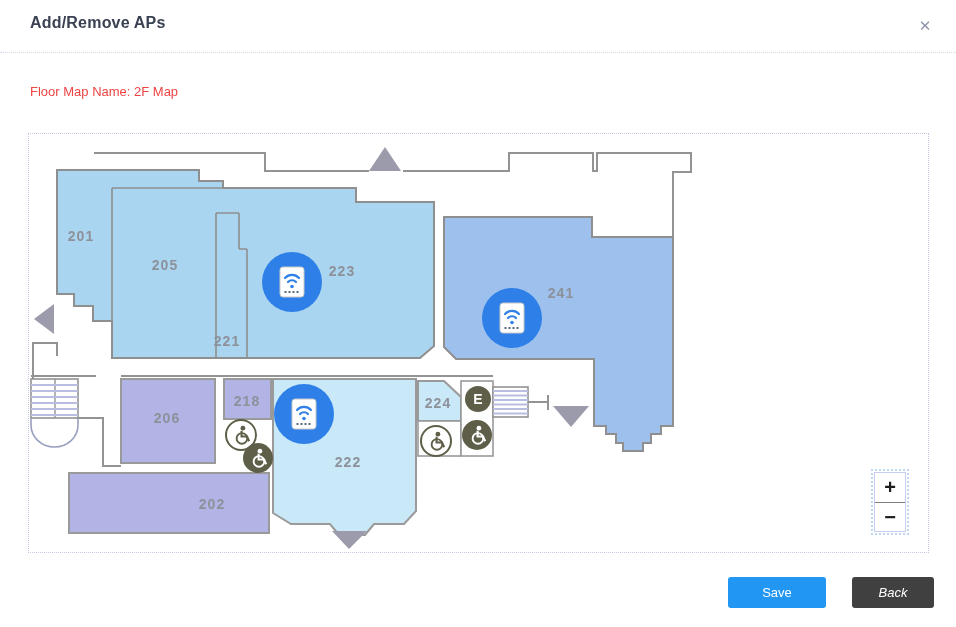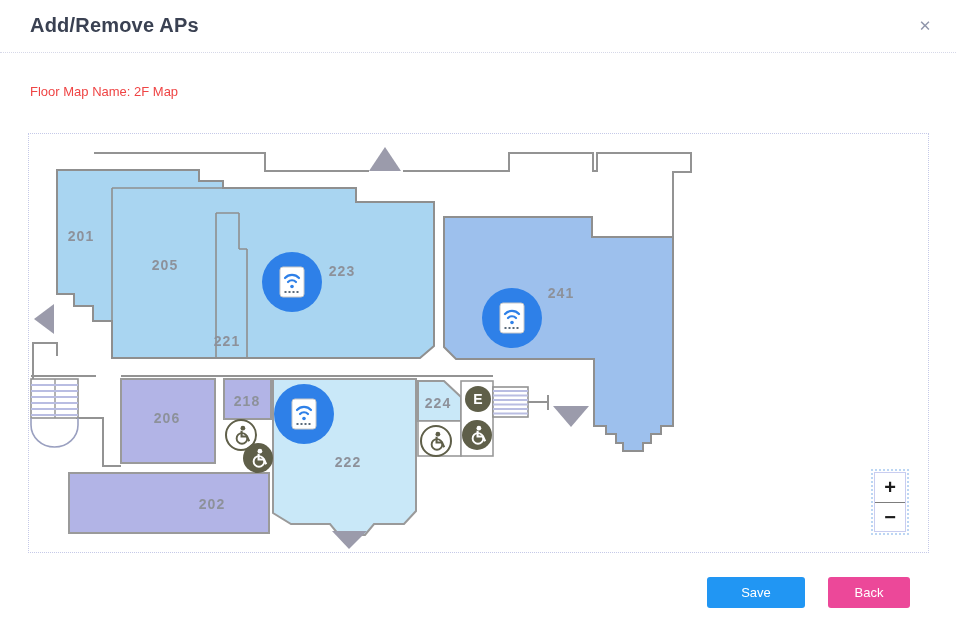--- a/index.html
+++ b/index.html
@@ -2,21 +2,21 @@
 <html><head>
 <meta charset="utf-8">
 <style>
   html,body{margin:0;padding:0;background:#ffffff;}
   body{
     width:956px;height:627px;position:relative;overflow:hidden;
     font-family:"Liberation Sans","DejaVu Sans",sans-serif;
   }
   .dlg-title{
     position:absolute;left:30px;top:14px;margin:0;
-    font-size:20px;font-weight:bold;color:#3a4152;letter-spacing:.2px;
+    font-size:16px;font-weight:bold;color:#3a4152;letter-spacing:.2px;
   }
   .dlg-close{
     position:absolute;right:22px;top:17px;width:18px;height:18px;
     background:none;border:none;padding:0;cursor:pointer;
     color:#9096ab;font-size:15px;line-height:18px;text-align:center;
   }
   .dlg-divider{
     position:absolute;left:0;top:52px;width:956px;height:0;
     border-top:1px dotted #d6d8e8;
   }
@@ -41,22 +41,22 @@
     display:block;width:30px;height:29px;background:#fff;border:none;
     padding:0;margin:0;font-size:20px;font-weight:bold;color:#1c1c1c;
     line-height:29px;text-align:center;cursor:pointer;
   }
   .zoom-panel button + button{border-top:1px solid #7d7d7d;}
   .btn{
     position:absolute;top:577px;height:31px;border:none;border-radius:3px;
     color:#ffffff;font-size:13px;cursor:pointer;
     font-family:"Liberation Sans",sans-serif;
   }
-  .btn-save{left:707px;width:98px;background:#2196f3;}
-  .btn-back{left:828px;width:82px;background:#ec4899;}
+  .btn-save{left:728px;width:98px;background:#2196f3;}
+  .btn-back{left:852px;width:82px;background:#404040;font-style:italic;}
 </style>
 </head>
 <body>
 
 <h1 class="dlg-title">Add/Remove APs</h1>
 <button class="dlg-close">✕</button>
 <div class="dlg-divider"></div>
 <div class="floor-name">Floor Map Name: 2F Map</div>
 
 <div class="map-frame">

